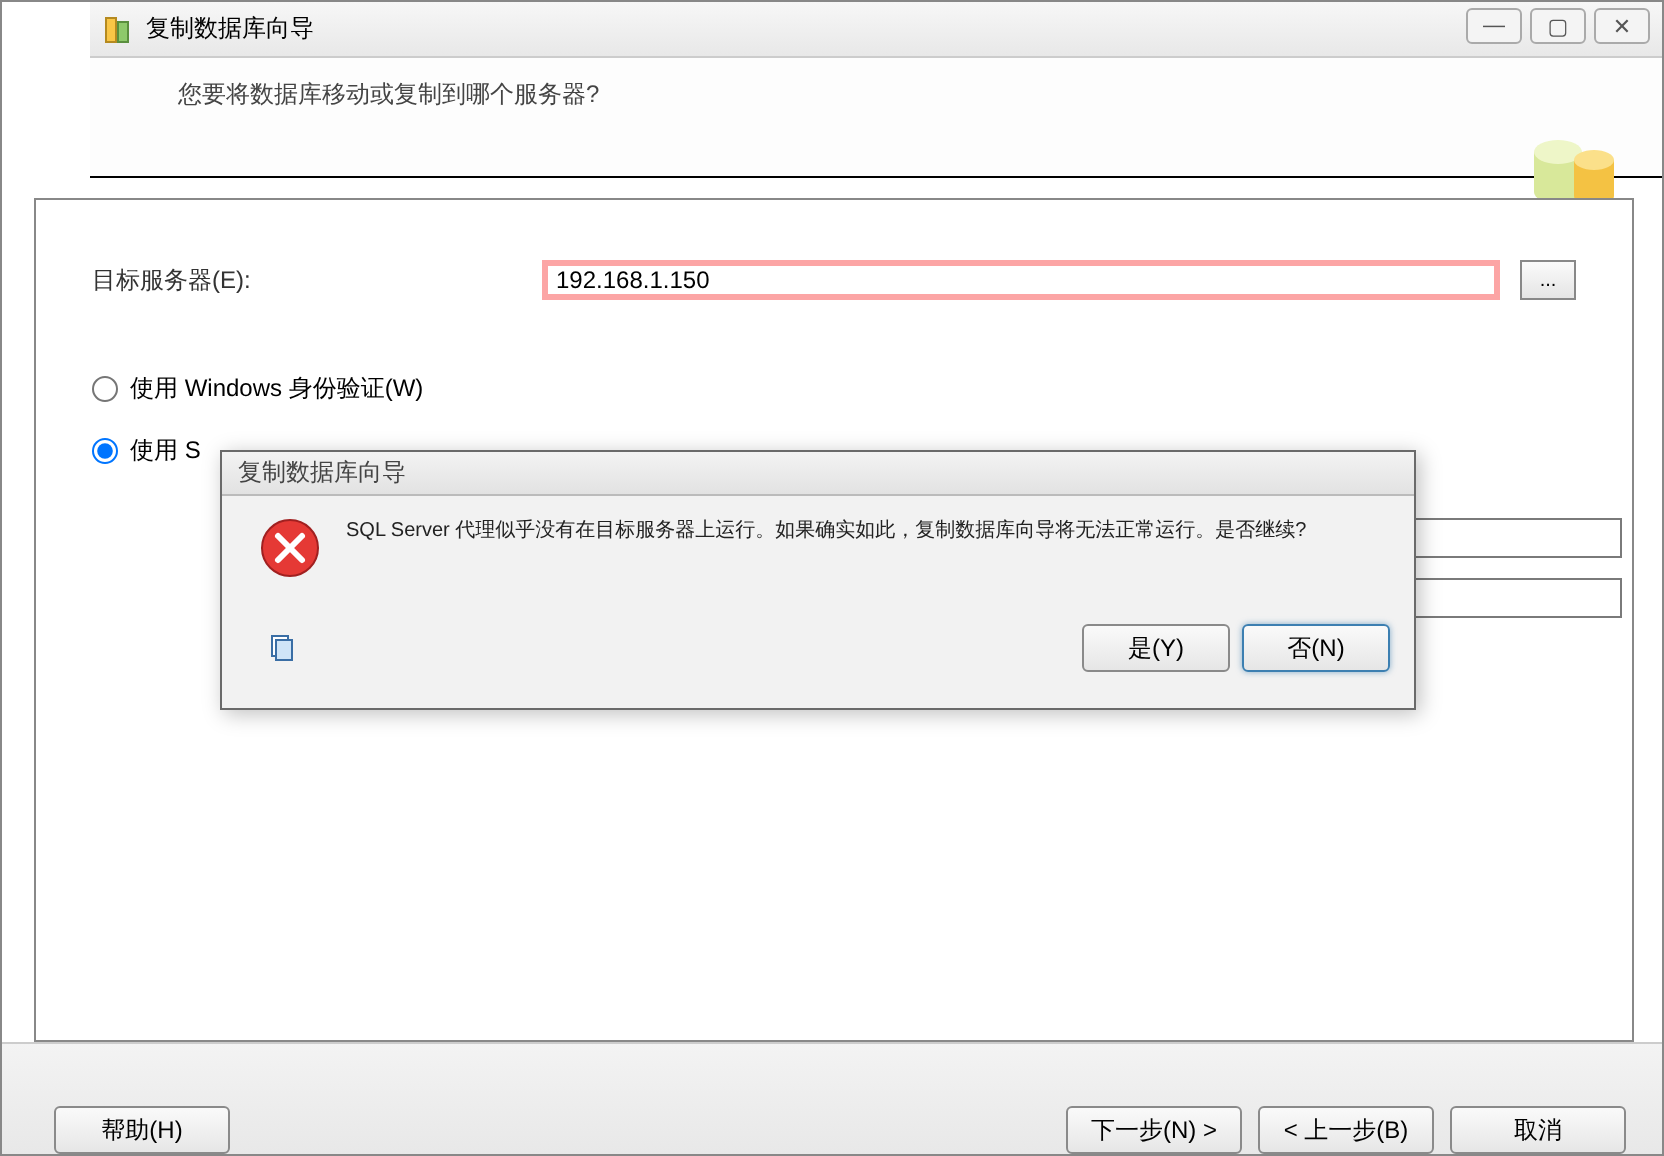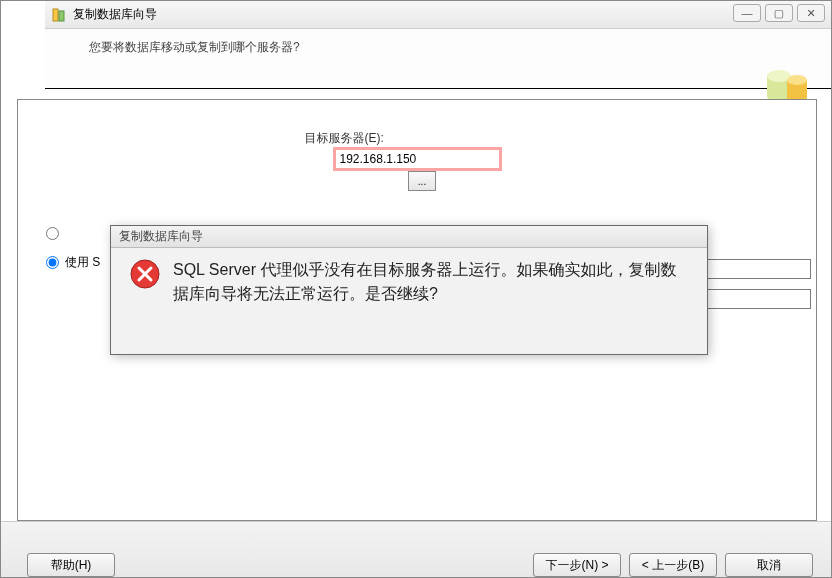--- a/index.html
+++ b/index.html
@@ -84,21 +84,20 @@
       right: 14px;
       bottom: 56px;
       border: 1px solid #888;
       background: #fff;
       padding: 30px 28px;
     }
     .form-row {
       display: flex;
       align-items: center;
       margin-bottom: 10px;
-      flex-direction: column;
     }
     .form-label {
       width: 225px;
       color: #333;
     }
     .text-input {
       flex: 1;
       height: 20px;
       border: 3px solid #fca5a5;
       padding: 2px 4px;
@@ -173,21 +172,21 @@
       padding: 10px 18px 4px 18px;
       height: 60px;
     }
     .modal-icon {
       width: 32px;
       height: 32px;
       flex-shrink: 0;
       margin-right: 12px;
     }
     .modal-text {
-      font-size: 16px;
+      font-size: 10px;
       color: #222;
       line-height: 1.5;
     }
     .modal-footer {
       display: flex;
       align-items: center;
       padding: 4px 12px 8px 18px;
     }
     .copy-icon {
       width: 16px; height: 16px;
@@ -255,20 +254,21 @@
 
   <div class="content-area">
     <div class="form-row">
       <span class="form-label">目标服务器(E):</span>
       <input type="text" class="text-input" value="192.168.1.150" style="">
       <button class="browse-btn">...</button>
     </div>
 
     <div class="radio-row" style="margin-top:36px;">
       <input type="radio" name="auth" style="">
+      <span>使用 Windows 身份验证(W)</span>
     </div>
 
     <div class="radio-row" style="margin-top:14px;">
       <input type="radio" name="auth" checked="" style="">
       <span>使用 S</span>
     </div>
 
     <div class="partial-input"></div>
     <div class="partial-input second"></div>
   </div>
@@ -288,15 +288,26 @@
     <div class="modal-body">
       <span class="modal-icon">
         <svg viewBox="0 0 32 32">
           <circle cx="16" cy="16" r="14" fill="#e53935" stroke="#a12020" stroke-width="1"></circle>
           <line x1="10" y1="10" x2="22" y2="22" stroke="#fff" stroke-width="3" stroke-linecap="round"></line>
           <line x1="22" y1="10" x2="10" y2="22" stroke="#fff" stroke-width="3" stroke-linecap="round"></line>
         </svg>
       </span>
       <div class="modal-text">SQL Server 代理似乎没有在目标服务器上运行。如果确实如此，复制数据库向导将无法正常运行。是否继续?</div>
     </div>
+    <div class="modal-footer">
+      <span class="copy-icon">
+        <svg viewBox="0 0 16 16">
+          <rect x="3" y="2" width="8" height="10" fill="#fff" stroke="#3a6ea5"></rect>
+          <rect x="5" y="4" width="8" height="10" fill="#cfe4f7" stroke="#3a6ea5"></rect>
+        </svg>
+      </span>
+      <div class="modal-footer-spacer"></div>
+      <button class="dlg-btn">是(Y)</button>
+      <button class="dlg-btn default">否(N)</button>
+    </div>
   </div>
 
 </div>
 
 </body></html>

